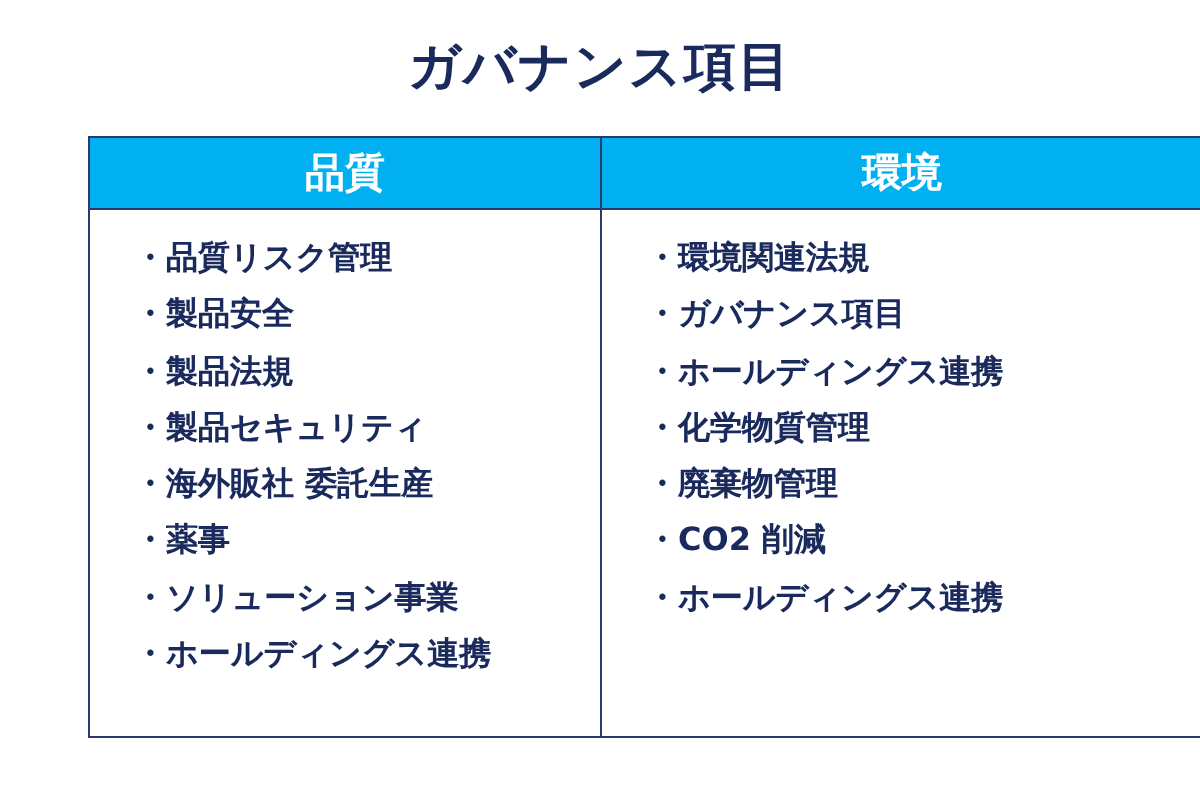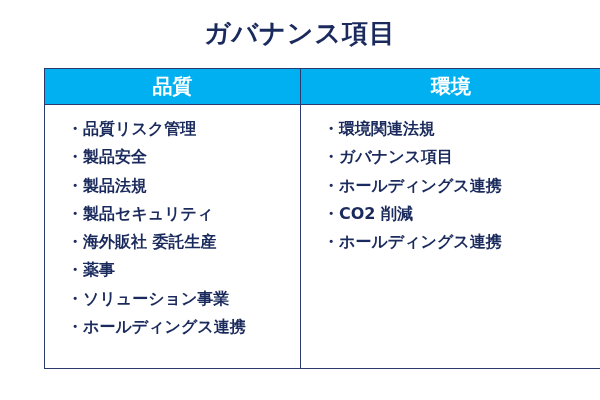--- a/index.html
+++ b/index.html
@@ -51,17 +51,19 @@
         <li><span class="bullet">・</span><span>薬事</span></li>
         <li><span class="bullet">・</span><span>ソリューション事業</span></li>
         <li><span class="bullet">・</span><span>ホールディングス連携</span></li>
       </ul>
   </div>
   <div class="col">
     <ul>
         <li><span class="bullet">・</span><span>環境関連法規</span></li>
         <li><span class="bullet">・</span><span>ガバナンス項目</span></li>
         <li><span class="bullet">・</span><span>ホールディングス連携</span></li>
+        <li><span class="bullet">・</span><span>化学物質管理</span></li>
+        <li><span class="bullet">・</span><span>廃棄物管理</span></li>
         <li><span class="bullet">・</span><span>CO2 削減</span></li>
         <li><span class="bullet">・</span><span>ホールディングス連携</span></li>
       </ul>
   </div>
 </div>
 
 </body></html>

